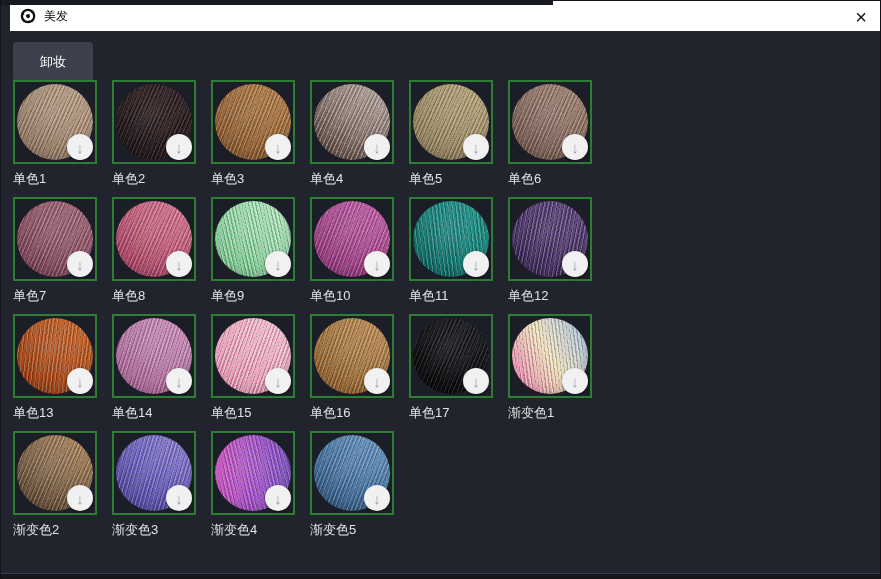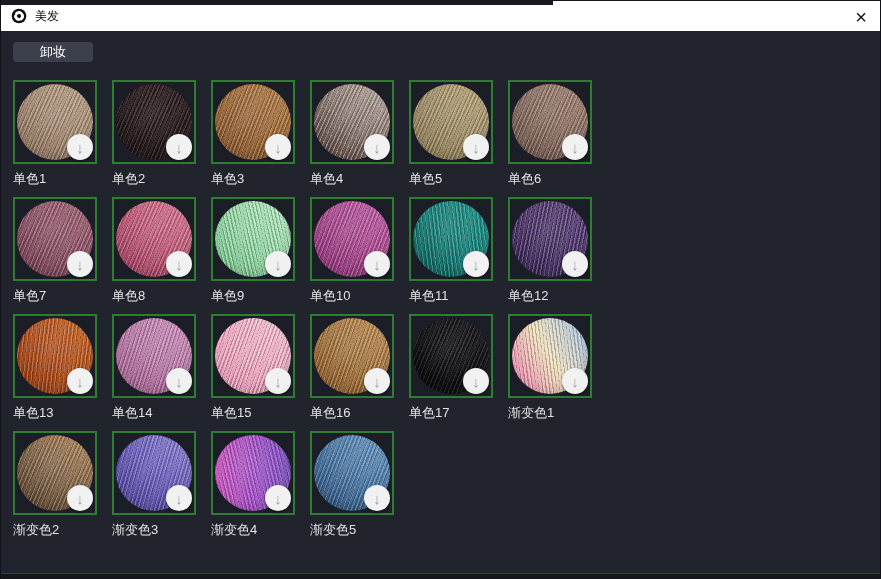--- a/index.html
+++ b/index.html
@@ -4,36 +4,36 @@
 <style>
   html,body{margin:0;padding:0;background:#000;}
   .page{
     position:relative;width:881px;height:579px;overflow:hidden;
     font-family:"Liberation Sans","DejaVu Sans",sans-serif;
     background:var(--body-bg,#21242c);
     box-sizing:border-box;border-left:1px solid #101218;border-right:1px solid #101218;
   }
   
   .titlebar{
-    position:absolute;top:0;left:0;right:0;height:31px;
+    position:absolute;top:0;left:9px;right:0;height:31px;
     background:var(--titlebar-bg,#fff);border-top:1px solid #15171c;
     display:flex;align-items:center;padding:0 10px;box-sizing:border-box;z-index:2;
   }
   .titlebar .logo{width:16px;height:16px;display:inline-flex;flex:0 0 auto;}
   .titlebar .title{margin-left:8px;font-size:12px;color:#0a0a0a;}
   .close-btn{
     position:absolute;right:4px;top:2px;width:30px;height:27px;
     display:flex;align-items:center;justify-content:center;
     font-size:20px;line-height:1;color:#101010;cursor:pointer;background:transparent;border:0;
   }
   .top-strip{position:absolute;top:0;left:0;width:552px;height:5px;background:#171a20;z-index:3;}
   
   .dialog-body{position:absolute;top:31px;left:0;right:0;bottom:5px;background:var(--body-bg,#21242c);}
   .btn-remove{
-    position:absolute;left:12px;top:11px;width:80px;height:20px;
+    position:absolute;left:12px;top:11px;width:80px;height:40px;
     background:var(--button-bg,#3b404c);color:#fff;font-size:13px;
     border:0;border-radius:4px;display:flex;align-items:center;justify-content:center;cursor:pointer;
     font-family:inherit;
   }
   
   .grid{
     position:absolute;left:12px;top:49px;width:600px;
     display:flex;flex-wrap:wrap;align-content:flex-start;
   }
   .cell{width:84px;margin:0 15px 10px 0;}

